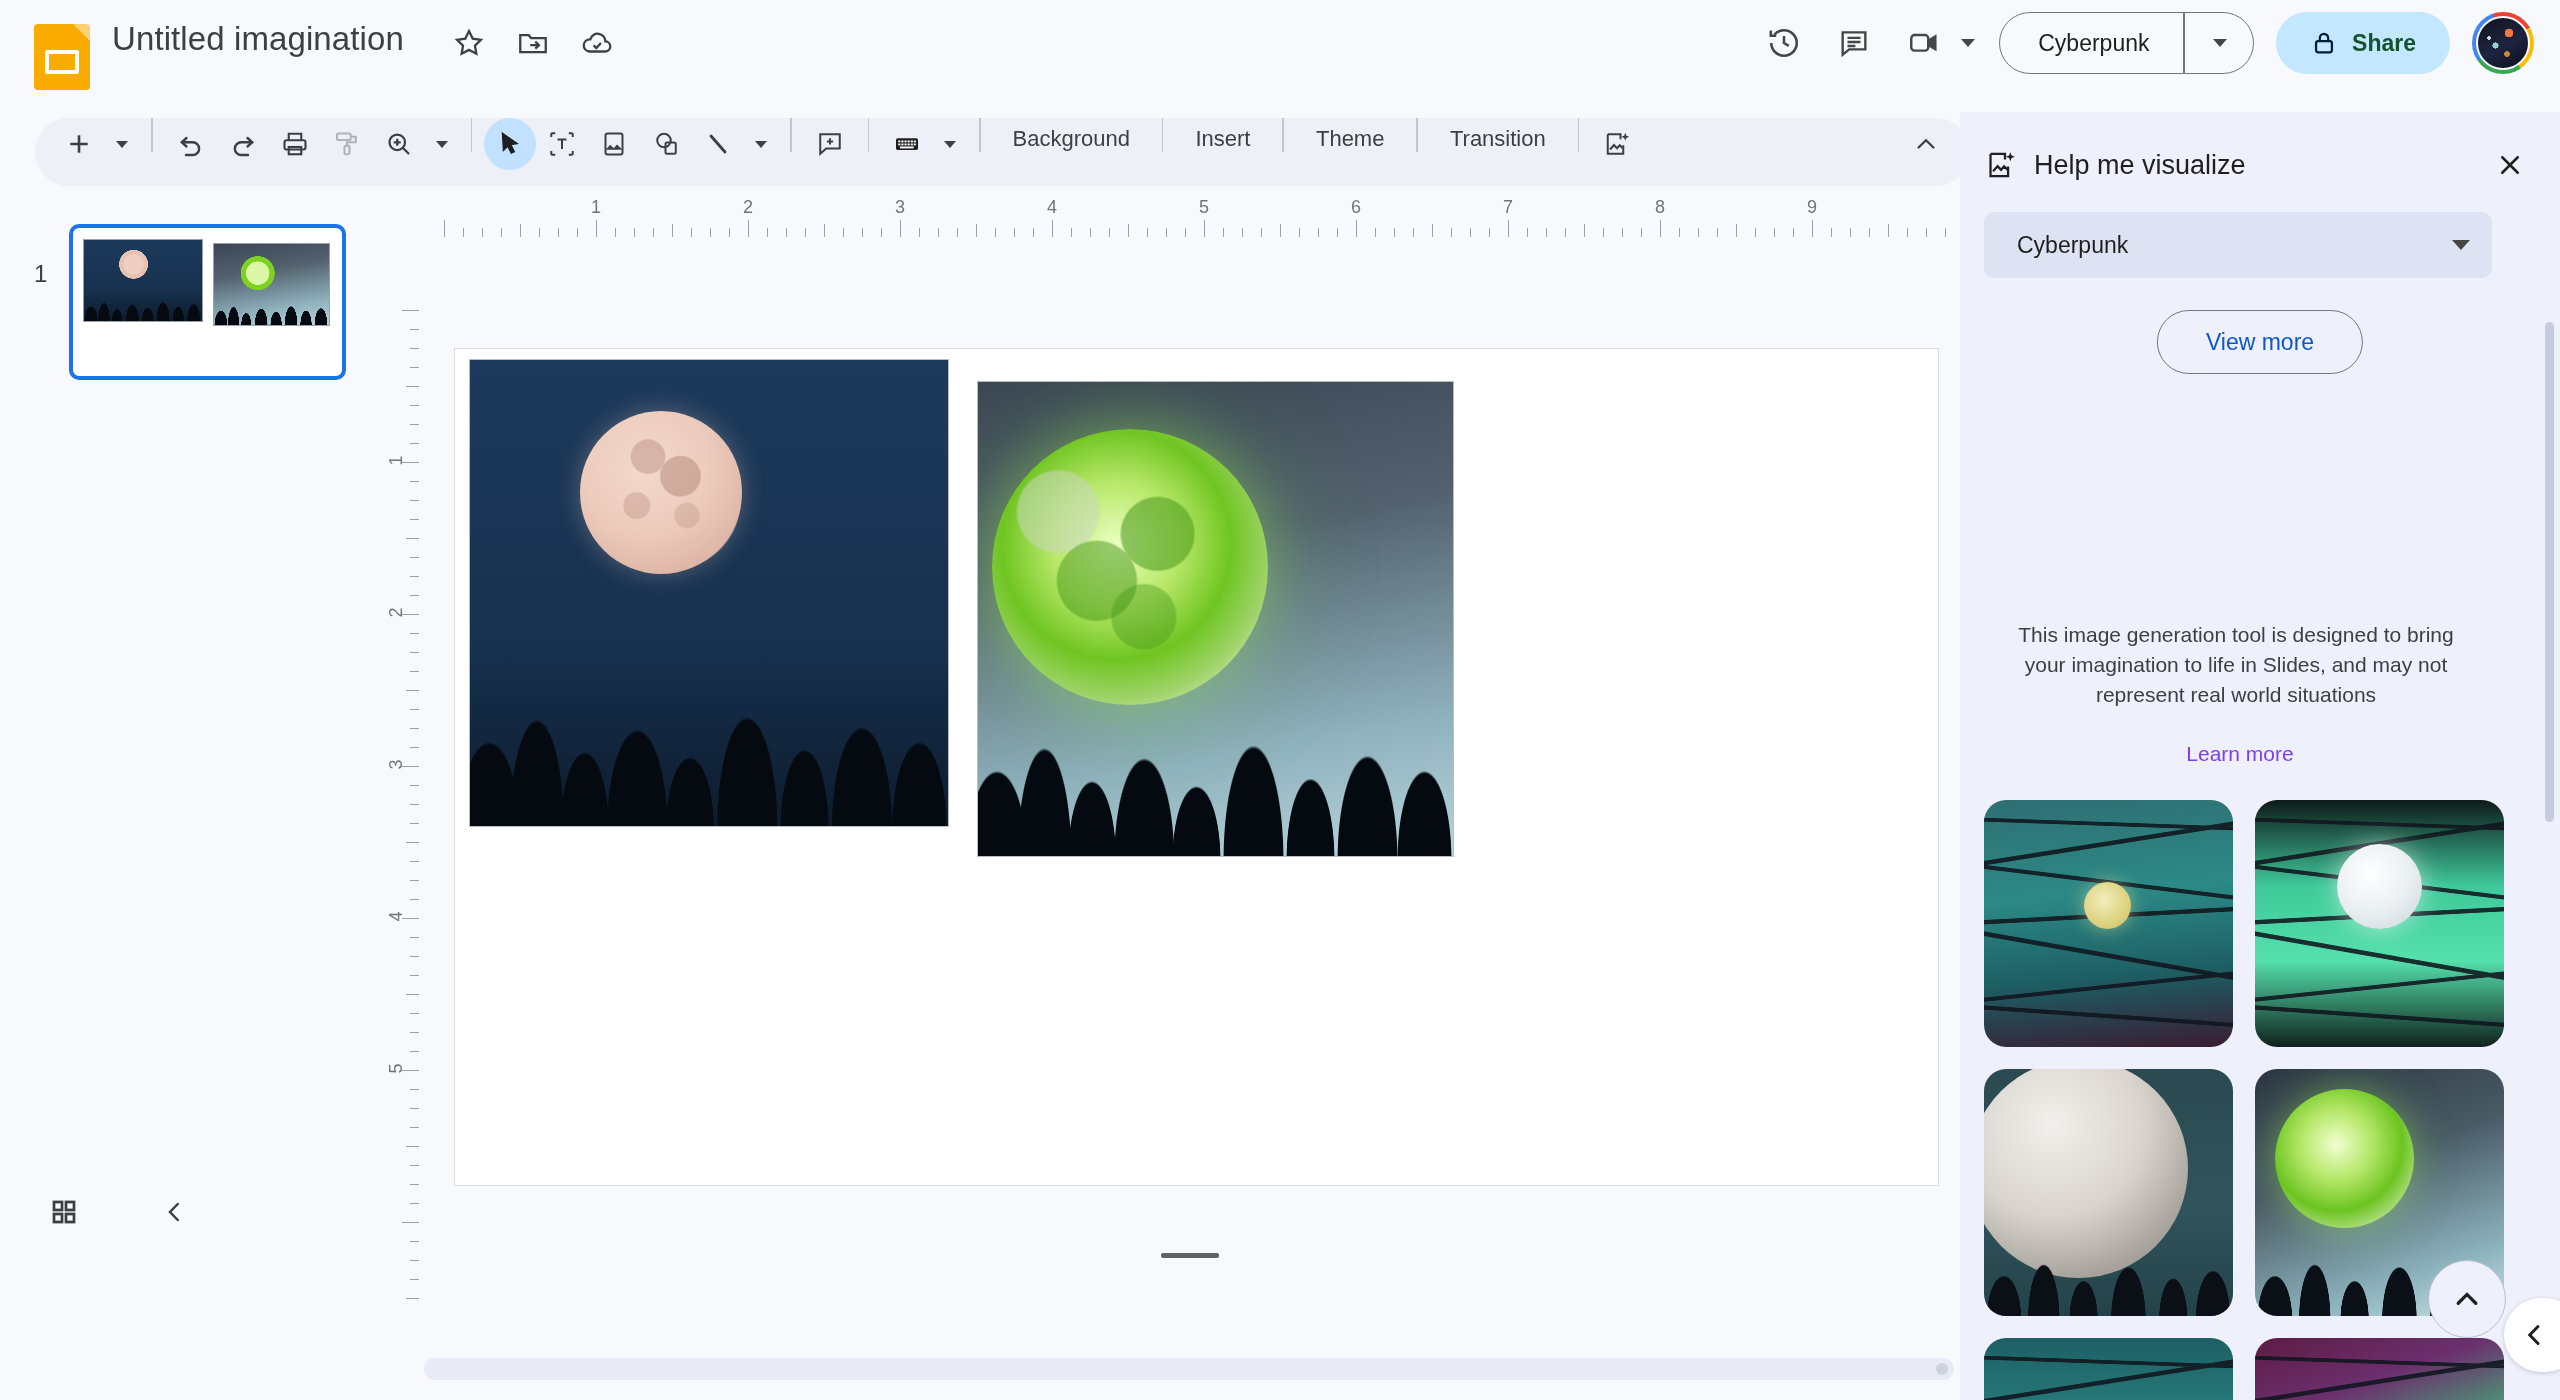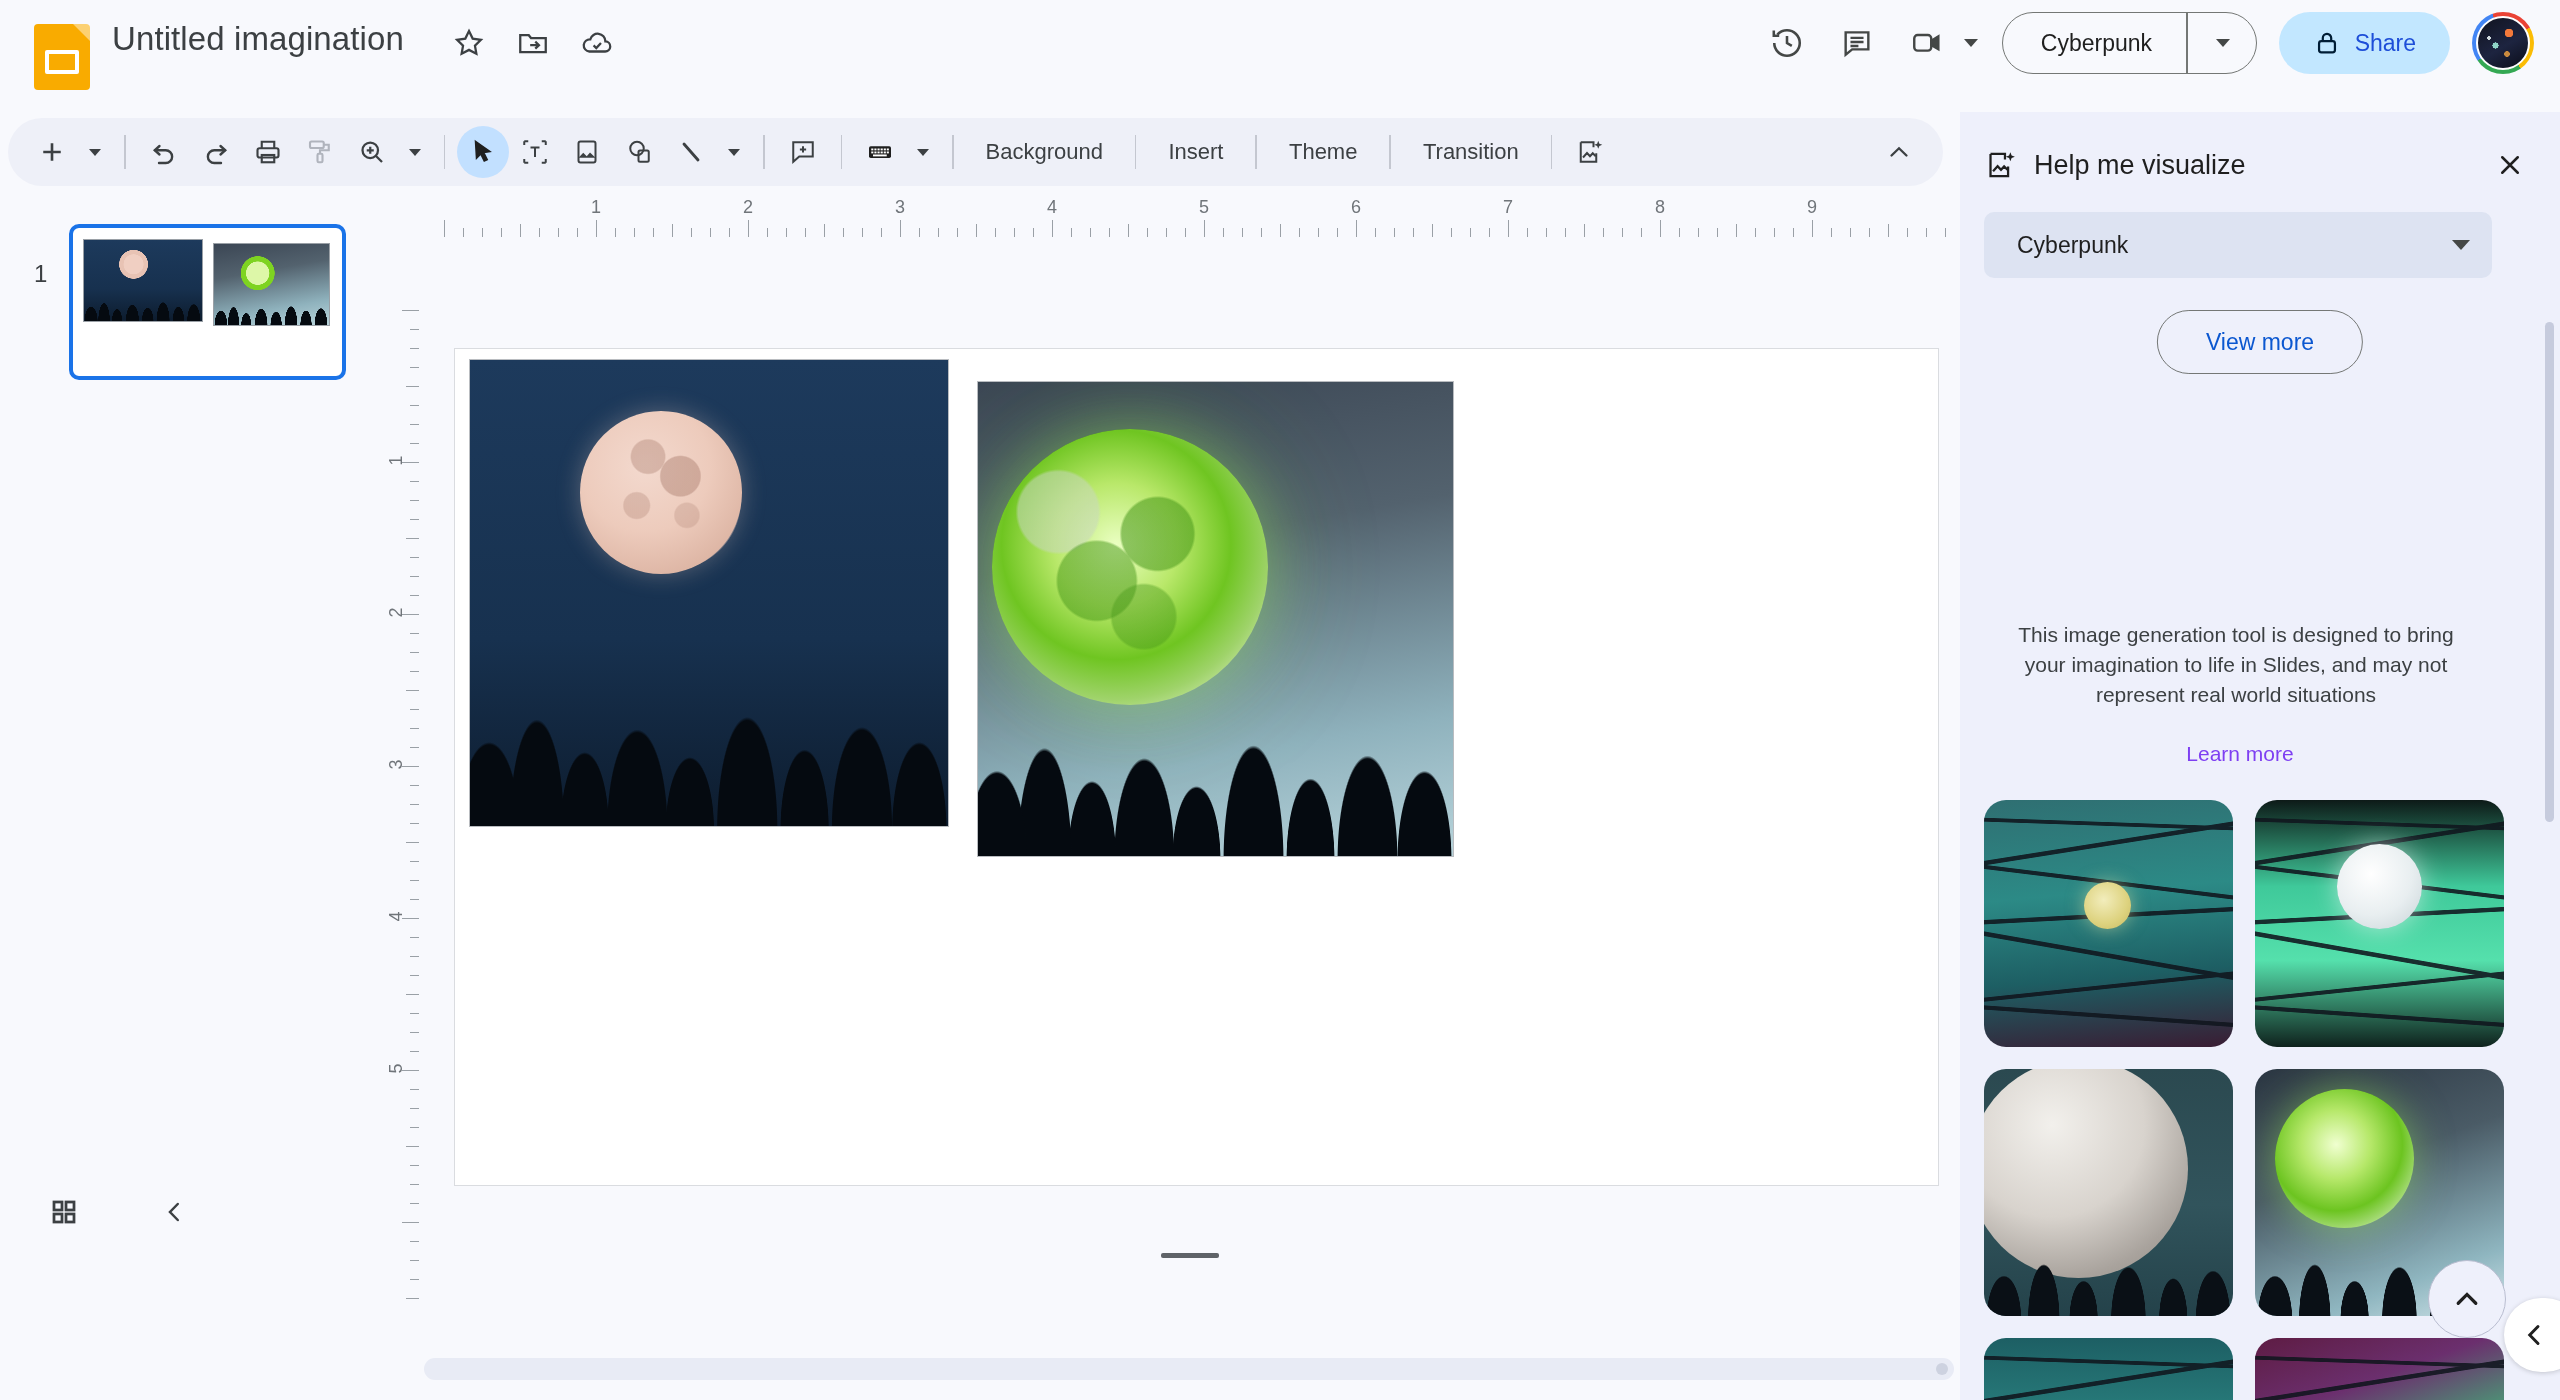--- a/index.html
+++ b/index.html
@@ -50,41 +50,41 @@
     border: 1.6px solid #747775; border-radius: 32px; margin-left: 18px; overflow: hidden; background: transparent;
   }
   .slideshow-btn { padding: 0 34px 0 38px; font-size: 23px; color: #1f1f1f; height: 100%; display: flex; align-items: center; cursor: pointer; }
   .slideshow-div { width: 1.6px; height: 100%; background: #747775; }
   .slideshow-caret { padding: 0 26px; height: 100%; display: flex; align-items: center; cursor: pointer; }
 
   .share-btn {
     display: flex; align-items: center; gap: 14px; height: 62px;
     background: #c2e7ff; border-radius: 32px; padding: 0 34px; margin-left: 22px; cursor: pointer;
   }
-  .share-btn span { font-size: 23px; color: #1d4ed8; font-weight: 400; }
+  .share-btn span { font-size: 23px; color: #14532d; font-weight: 700; }
 
   .avatar-ring {
     width: 62px; height: 62px; border-radius: 50%; margin-left: 22px; position: relative; cursor: pointer;
     background: conic-gradient(from -20deg, #ea4335 0deg 80deg, #fbbc04 80deg 165deg, #34a853 165deg 255deg, #4285f4 255deg 360deg);
     padding: 4px;
   }
   .avatar-inner {
     width: 100%; height: 100%; border-radius: 50%;
     background: radial-gradient(circle at 62% 30%, #f4793a 0 9%, transparent 9.5%),
                 radial-gradient(circle at 35% 55%, #8fd3c6 0 7%, transparent 7.5%),
                 radial-gradient(circle at 58% 72%, #c98a3e 0 6%, transparent 6.5%),
                 radial-gradient(circle at 22% 40%, #cfd8dc 0 3.5%, transparent 4%),
                 linear-gradient(150deg, #11131f, #1d2440 55%, #0b0d18);
     border: 2px solid #fff;
   }
 
   
   .toolbar {
-    position: absolute; left: 8px; top: 118px; width: 1935px; height: 68px;
-    background: #eef0f8; border-radius: 34px; display: flex; align-items: center; padding: 0 18px;
+    position: absolute; left: 35px; top: 118px; width: 1935px; height: 68px;
+    background: #eef0f8; border-radius: 34px; display: flex; align-items: flex-start; padding: 0 18px;
   }
   .tb { width: 52px; height: 52px; display: flex; align-items: center; justify-content: center; border-radius: 50%; cursor: pointer; flex: none; }
   .tb.active { background: #c2e0ff; }
   .tb-caret { width: 34px; height: 52px; display: flex; align-items: center; justify-content: center; cursor: pointer; flex: none; }
   .tb-caret i { width: 0; height: 0; border-left: 6px solid transparent; border-right: 6px solid transparent; border-top: 7px solid #3c4043; display: block; }
   .tb-sep { width: 1.5px; height: 34px; background: #c4c7d0; margin: 0 12px; flex: none; }
   .tb-text { font-size: 22px; color: #3c4043; padding: 8px 20px; border-radius: 8px; cursor: pointer; white-space: nowrap; flex: none; }
   .tb-collapse { margin-left: auto; width: 52px; height: 52px; display: flex; align-items: center; justify-content: center; border-radius: 50%; cursor: pointer; }
 
   

